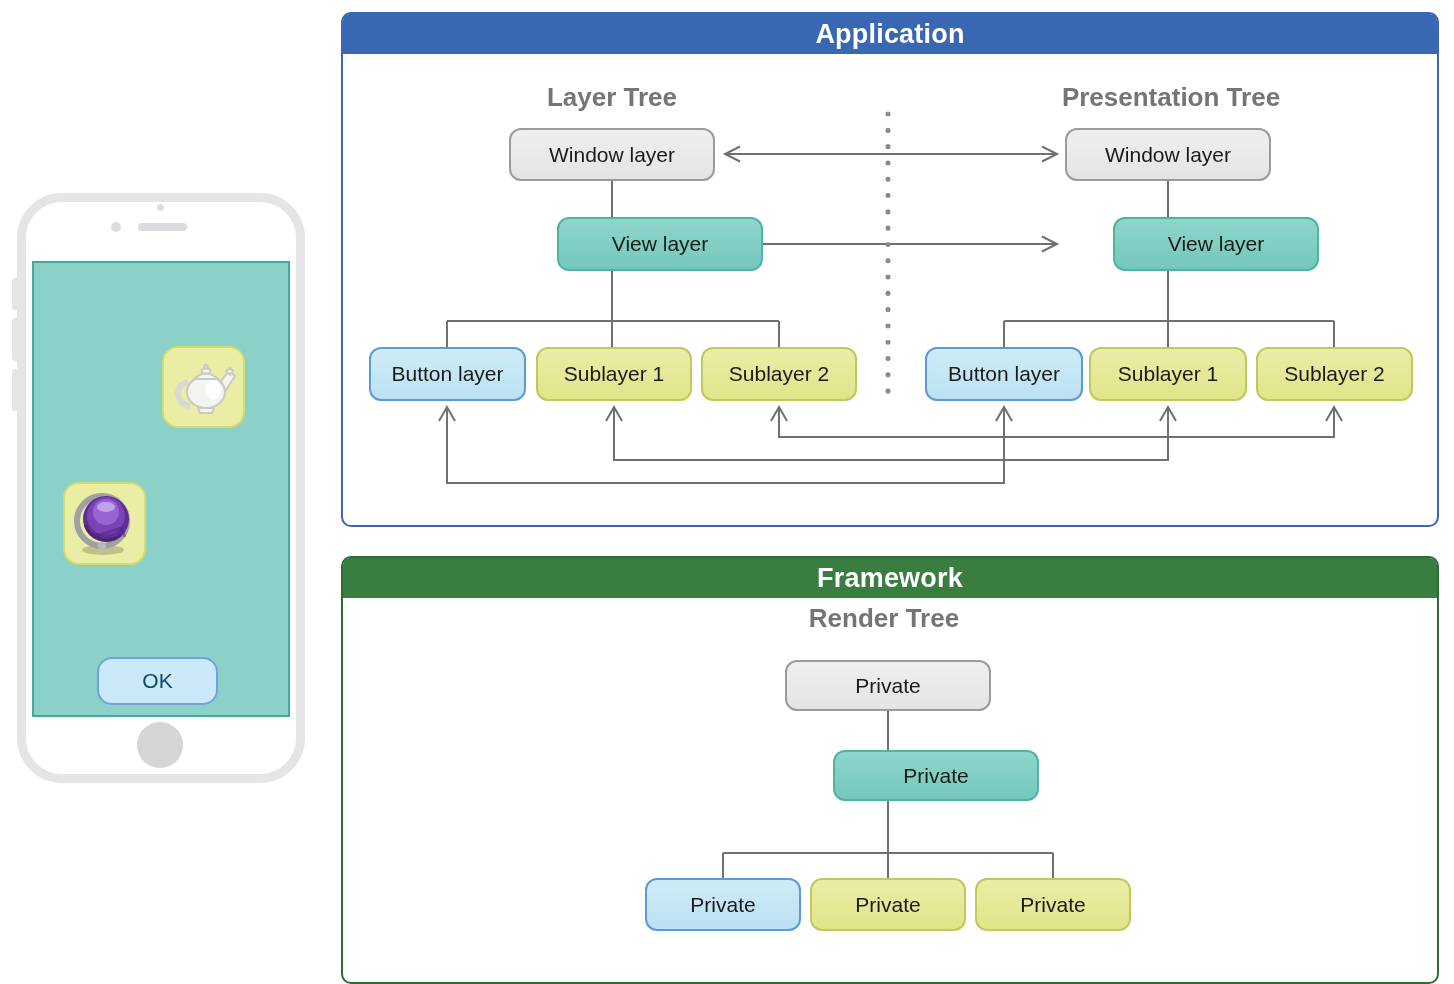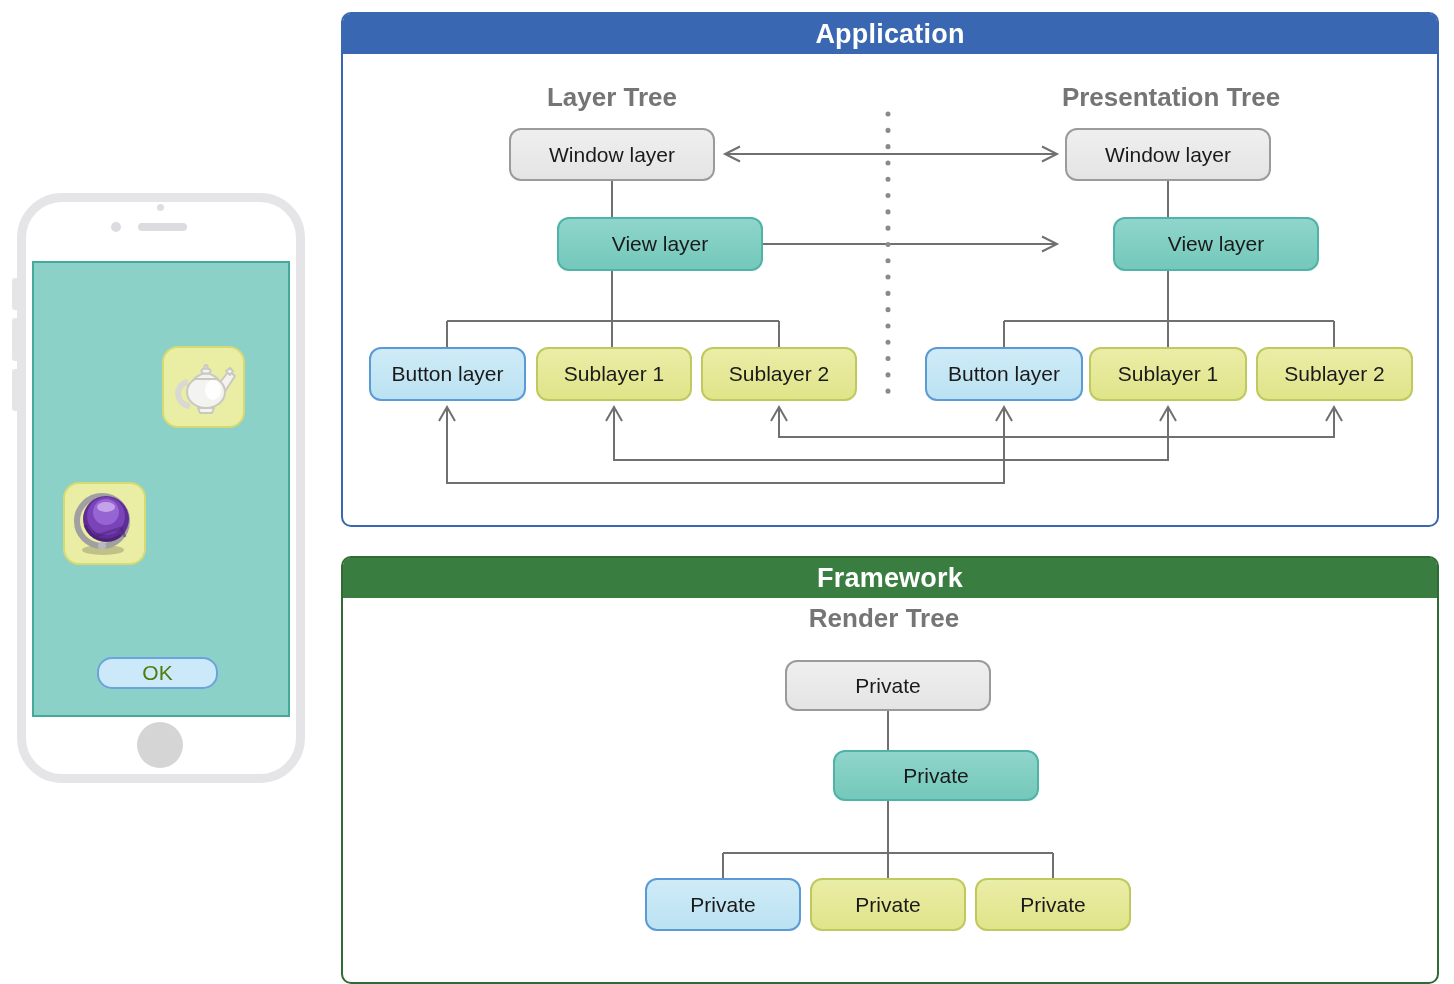--- a/index.html
+++ b/index.html
@@ -31,23 +31,23 @@
   .side-btn{position:absolute;left:-14px;width:6px;background:#E5E5E8;border-radius:3px 0 0 3px;}
   .sensor-dot{position:absolute;left:131px;top:2px;width:7px;height:7px;border-radius:50%;background:#DEDEE1;}
   .camera-dot{position:absolute;left:85px;top:20px;width:10px;height:10px;border-radius:50%;background:#DCDCE0;}
   .speaker{position:absolute;left:112px;top:21px;width:49px;height:8px;border-radius:4px;background:#DCDCE0;}
   .screen{position:absolute;left:6px;top:59px;width:258px;height:456px;box-sizing:border-box;
     background:#8CD1C7;border:2px solid #45A99B;}
   .tile{position:absolute;width:83px;height:82px;border-radius:16px;box-sizing:border-box;
     background:#EAEDA4;border:2px solid #D5DB70;}
   .tile-teapot{left:128px;top:83px;}
   .tile-sphere{left:29px;top:219px;height:83px;}
-  .ok-button{position:absolute;left:63px;top:394px;width:121px;height:32px;box-sizing:border-box;
+  .ok-button{position:absolute;left:63px;top:394px;width:121px;height:48px;box-sizing:border-box;
     background:#CBE9F8;border:2px solid #6CA3DC;border-radius:15px;display:flex;align-items:center;
-    justify-content:center;font-size:21px;color:#4d7c0f;}
+    justify-content:center;font-size:21px;color:#0c4a6e;}
   .home-button{position:absolute;left:111px;top:520px;width:46px;height:46px;border-radius:50%;background:#D5D5D6;}
 </style>
 </head>
 <body>
 
 <div class="canvas">
 
   <div class="phone">
     <div class="side-btn" style="top:76px;height:32px;"></div>
     <div class="side-btn" style="top:116px;height:43px;"></div>

